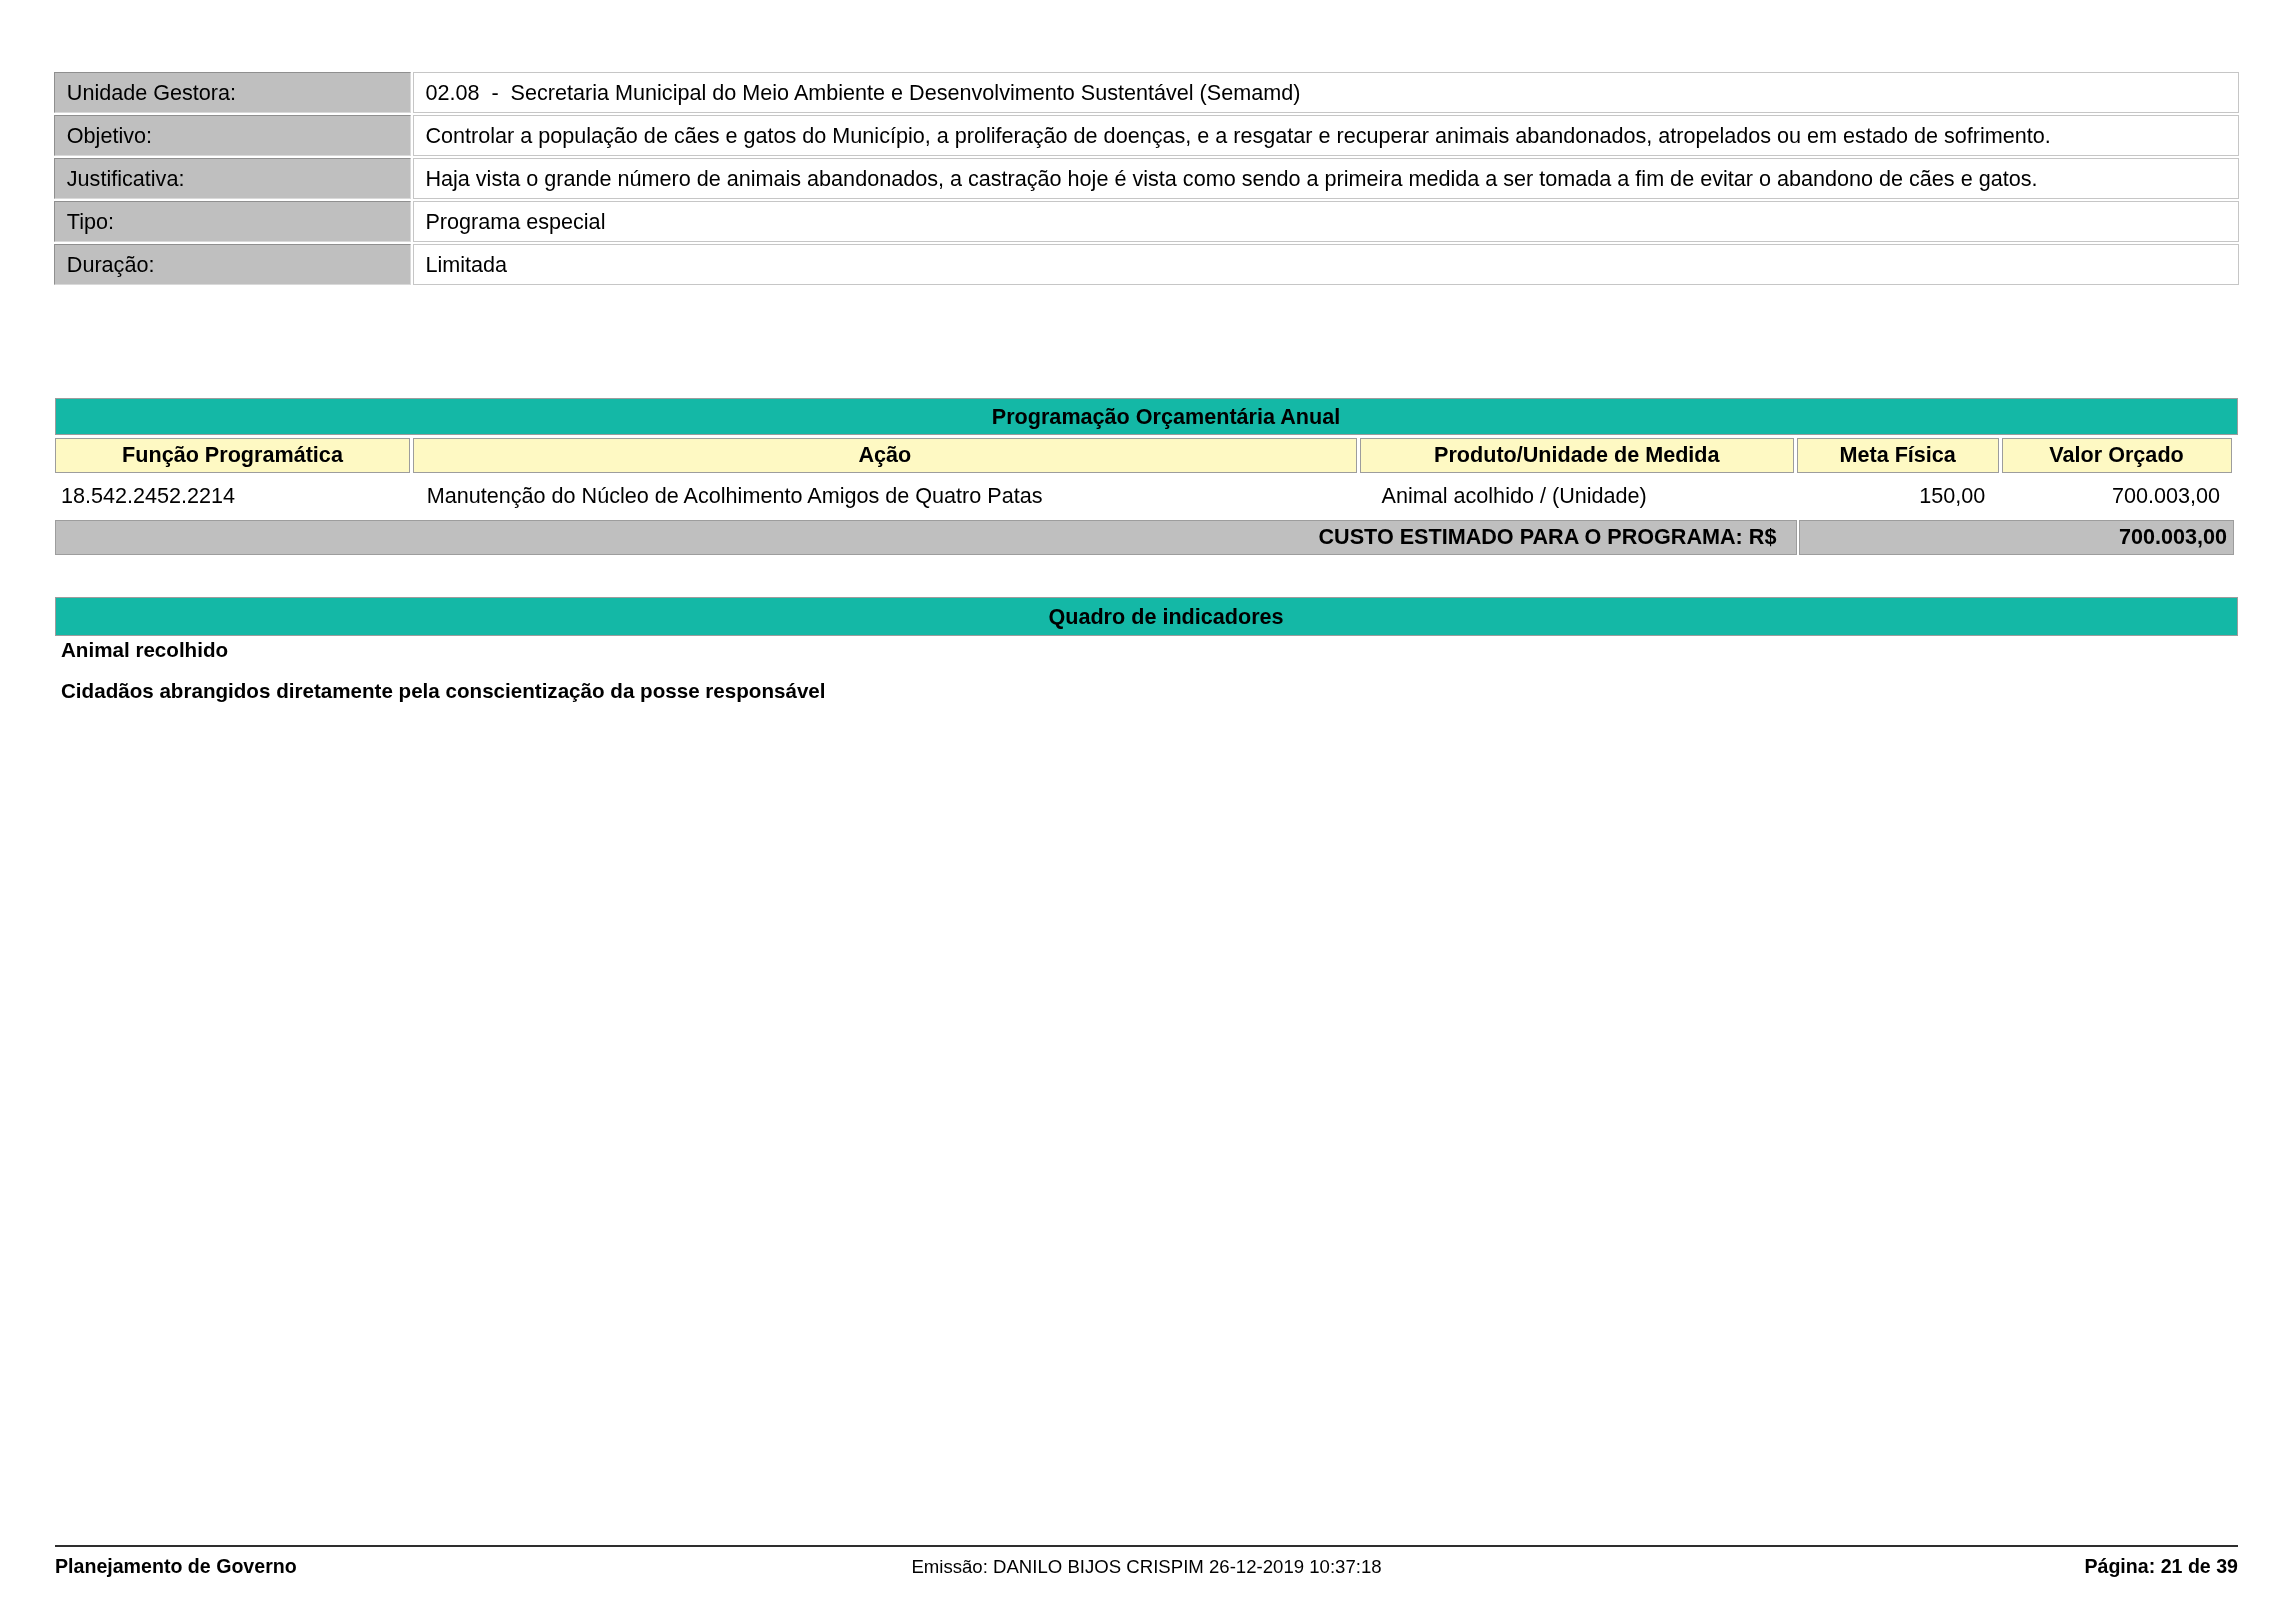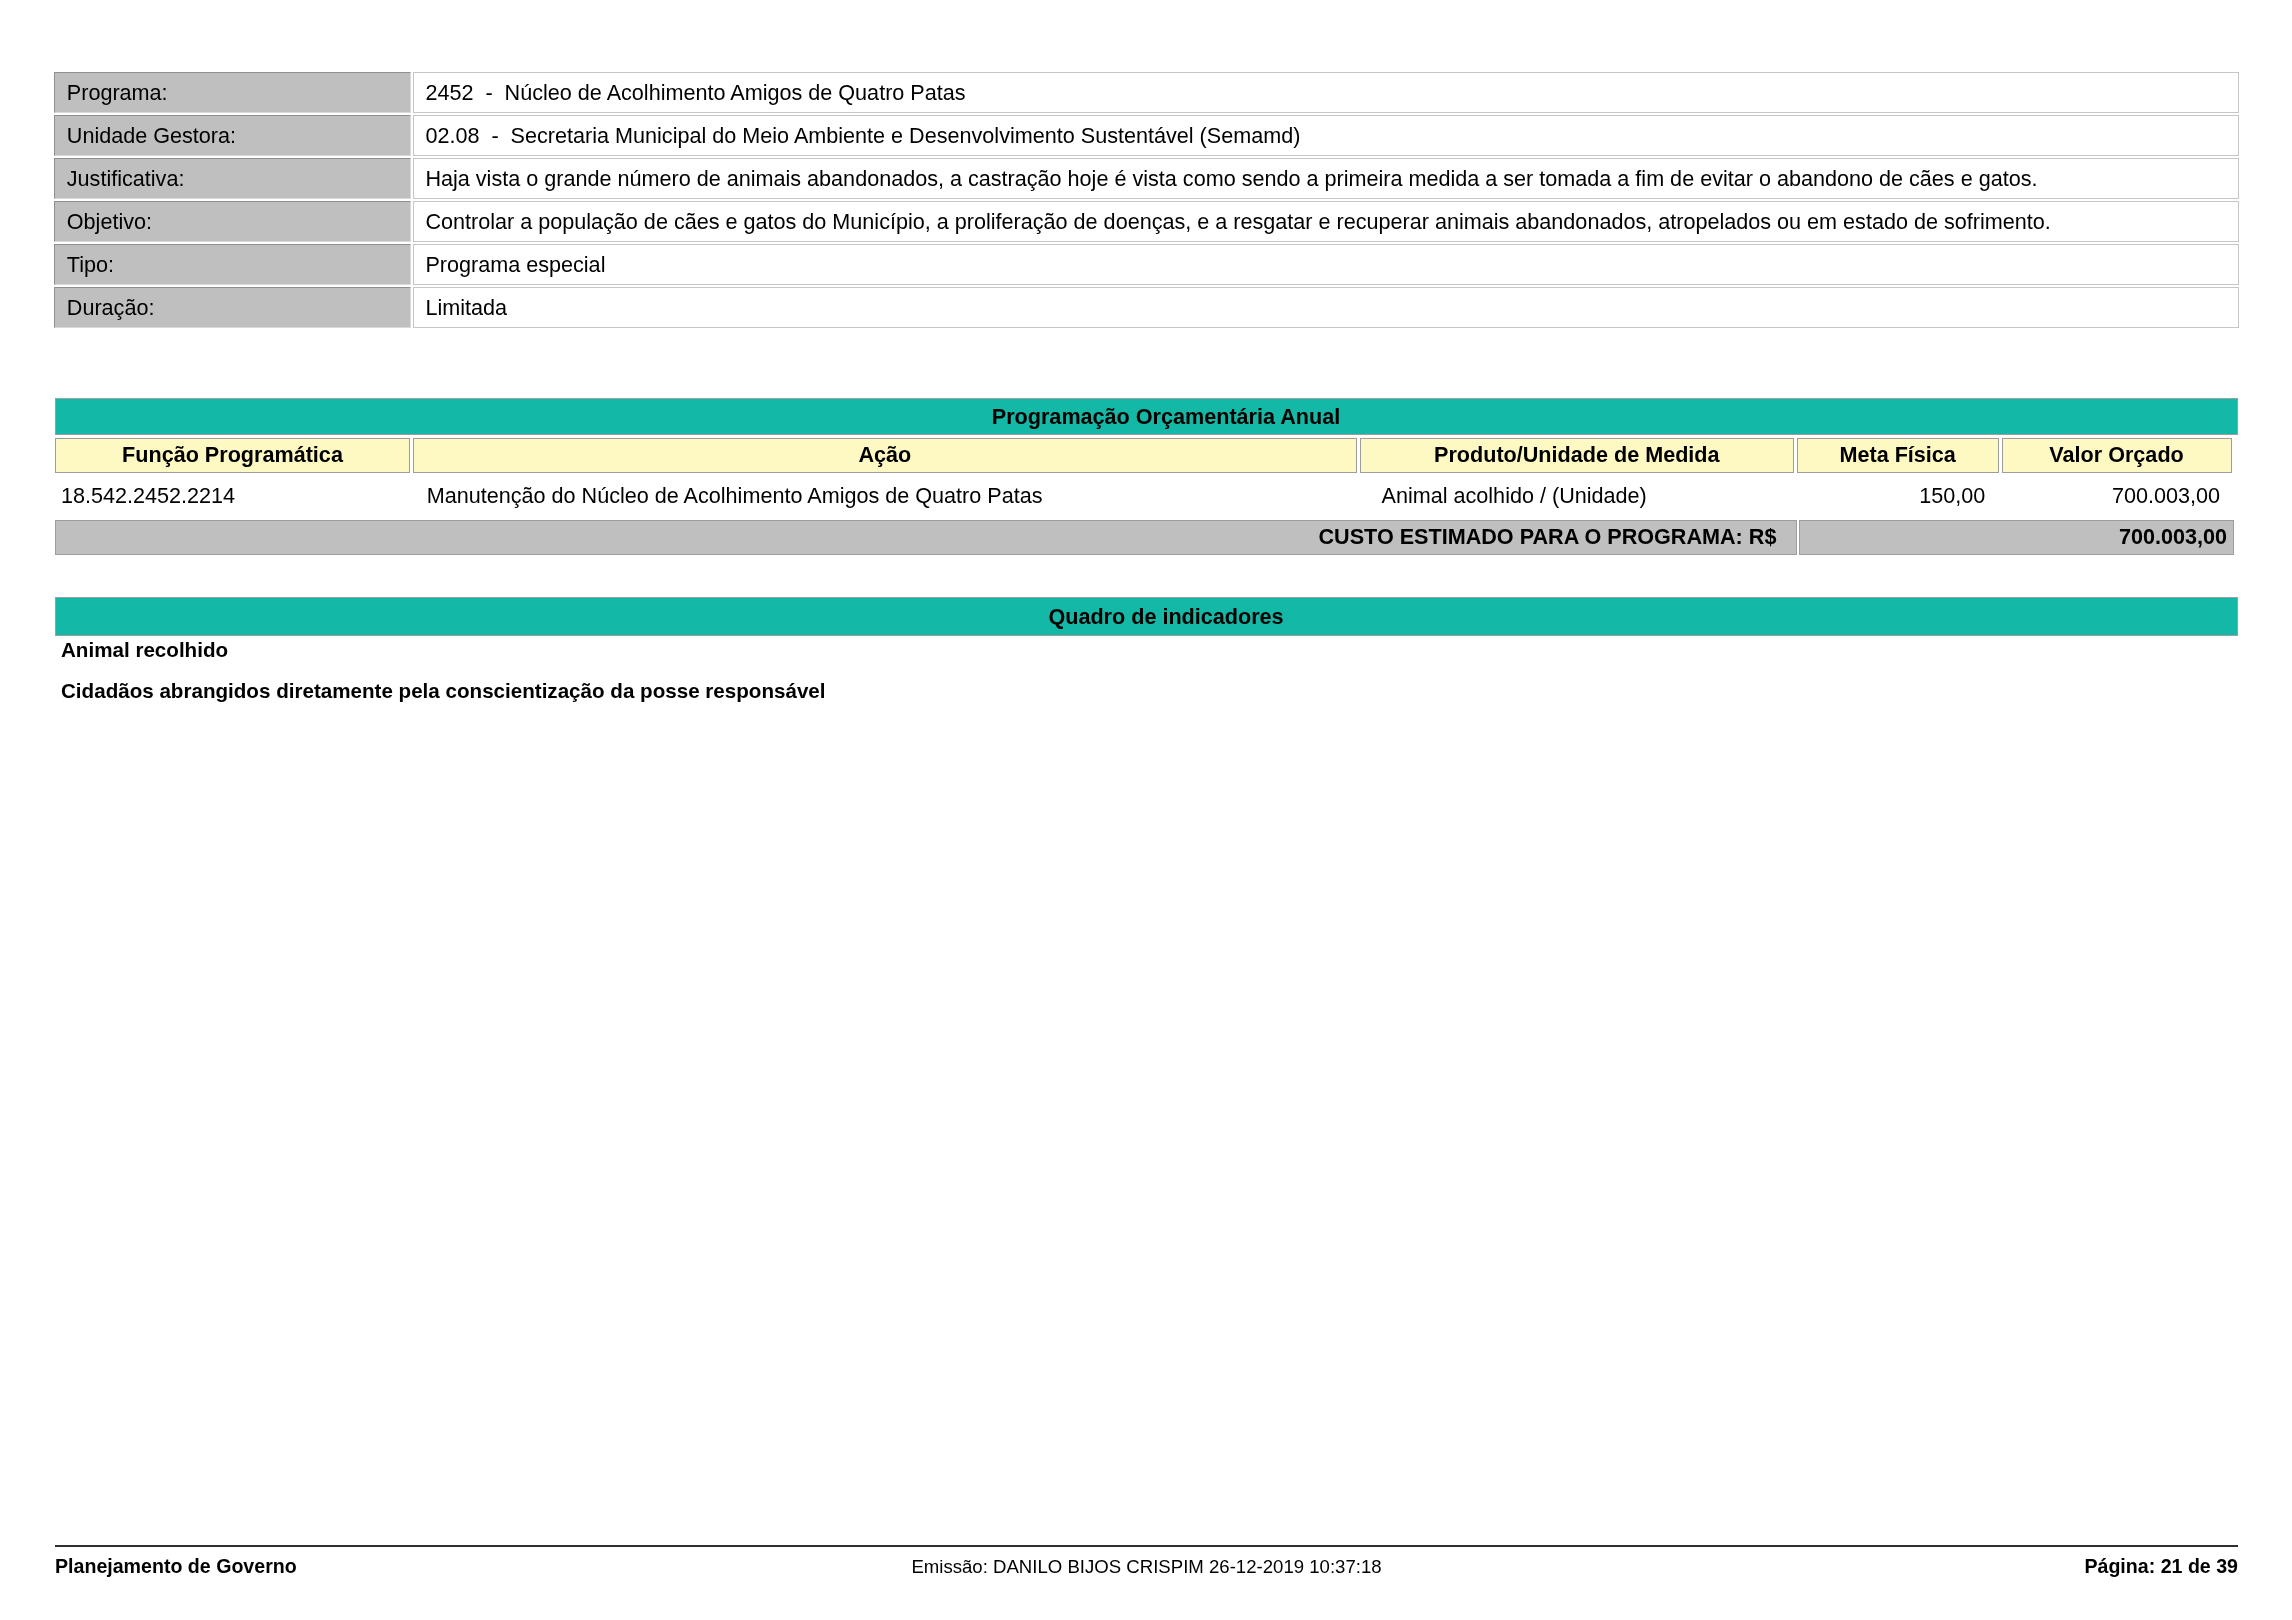--- a/index.html
+++ b/index.html
@@ -142,34 +142,30 @@
   .footer-right { flex: 1; text-align: right; font-size: 19.6px; font-weight: bold; }
 </style>
 </head>
 <body>
 
 <div class="page">
 
   <table class="info-table">
     <tbody>
       <tr>
-        <td class="info-label">Programa:</td>
-        <td class="info-value">2452  -  Núcleo de Acolhimento Amigos de Quatro Patas</td>
-      </tr>
-      <tr>
         <td class="info-label">Unidade Gestora:</td>
         <td class="info-value">02.08  -  Secretaria Municipal do Meio Ambiente e Desenvolvimento Sustentável (Semamd)</td>
       </tr>
       <tr>
+        <td class="info-label">Objetivo:</td>
+        <td class="info-value">Controlar a população de cães e gatos do Município, a proliferação de doenças, e a resgatar e recuperar animais abandonados, atropelados ou em estado de sofrimento.</td>
+      </tr>
+      <tr>
         <td class="info-label">Justificativa:</td>
         <td class="info-value">Haja vista o grande número de animais abandonados, a castração hoje é vista como sendo a primeira medida a ser tomada a fim de evitar o abandono de cães e gatos.</td>
-      </tr>
-      <tr>
-        <td class="info-label">Objetivo:</td>
-        <td class="info-value">Controlar a população de cães e gatos do Município, a proliferação de doenças, e a resgatar e recuperar animais abandonados, atropelados ou em estado de sofrimento.</td>
       </tr>
       <tr>
         <td class="info-label">Tipo:</td>
         <td class="info-value">Programa especial</td>
       </tr>
       <tr>
         <td class="info-label">Duração:</td>
         <td class="info-value">Limitada</td>
       </tr>
     </tbody>

